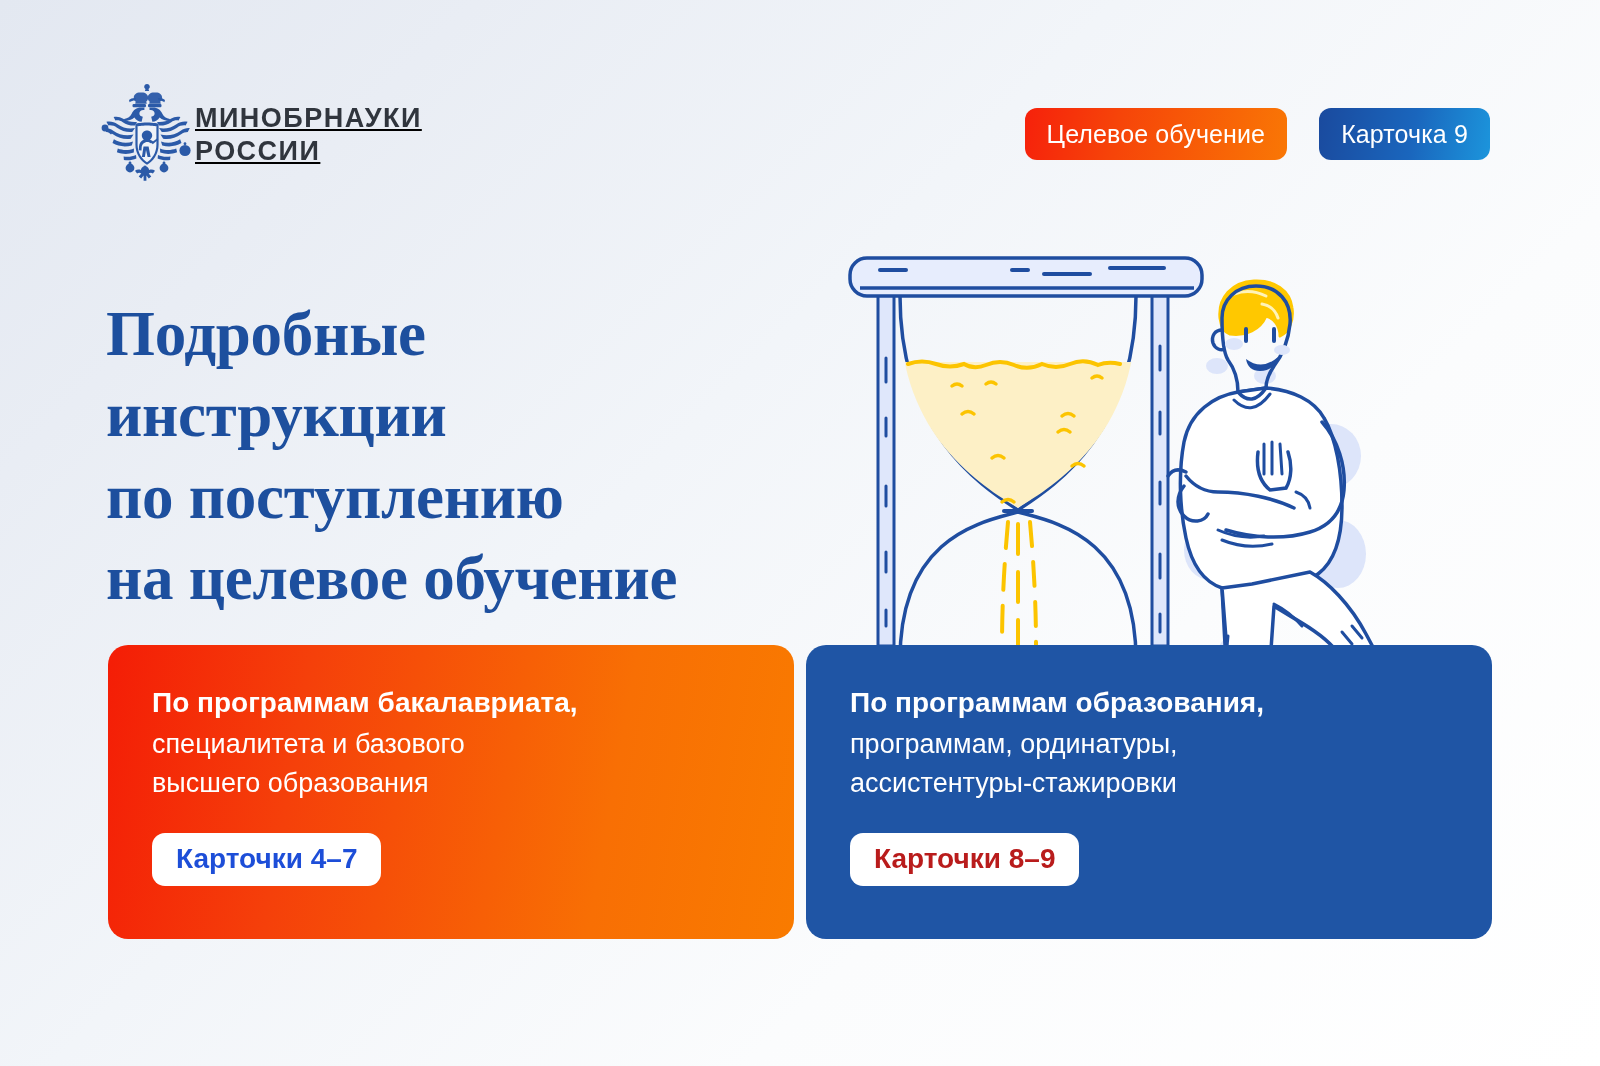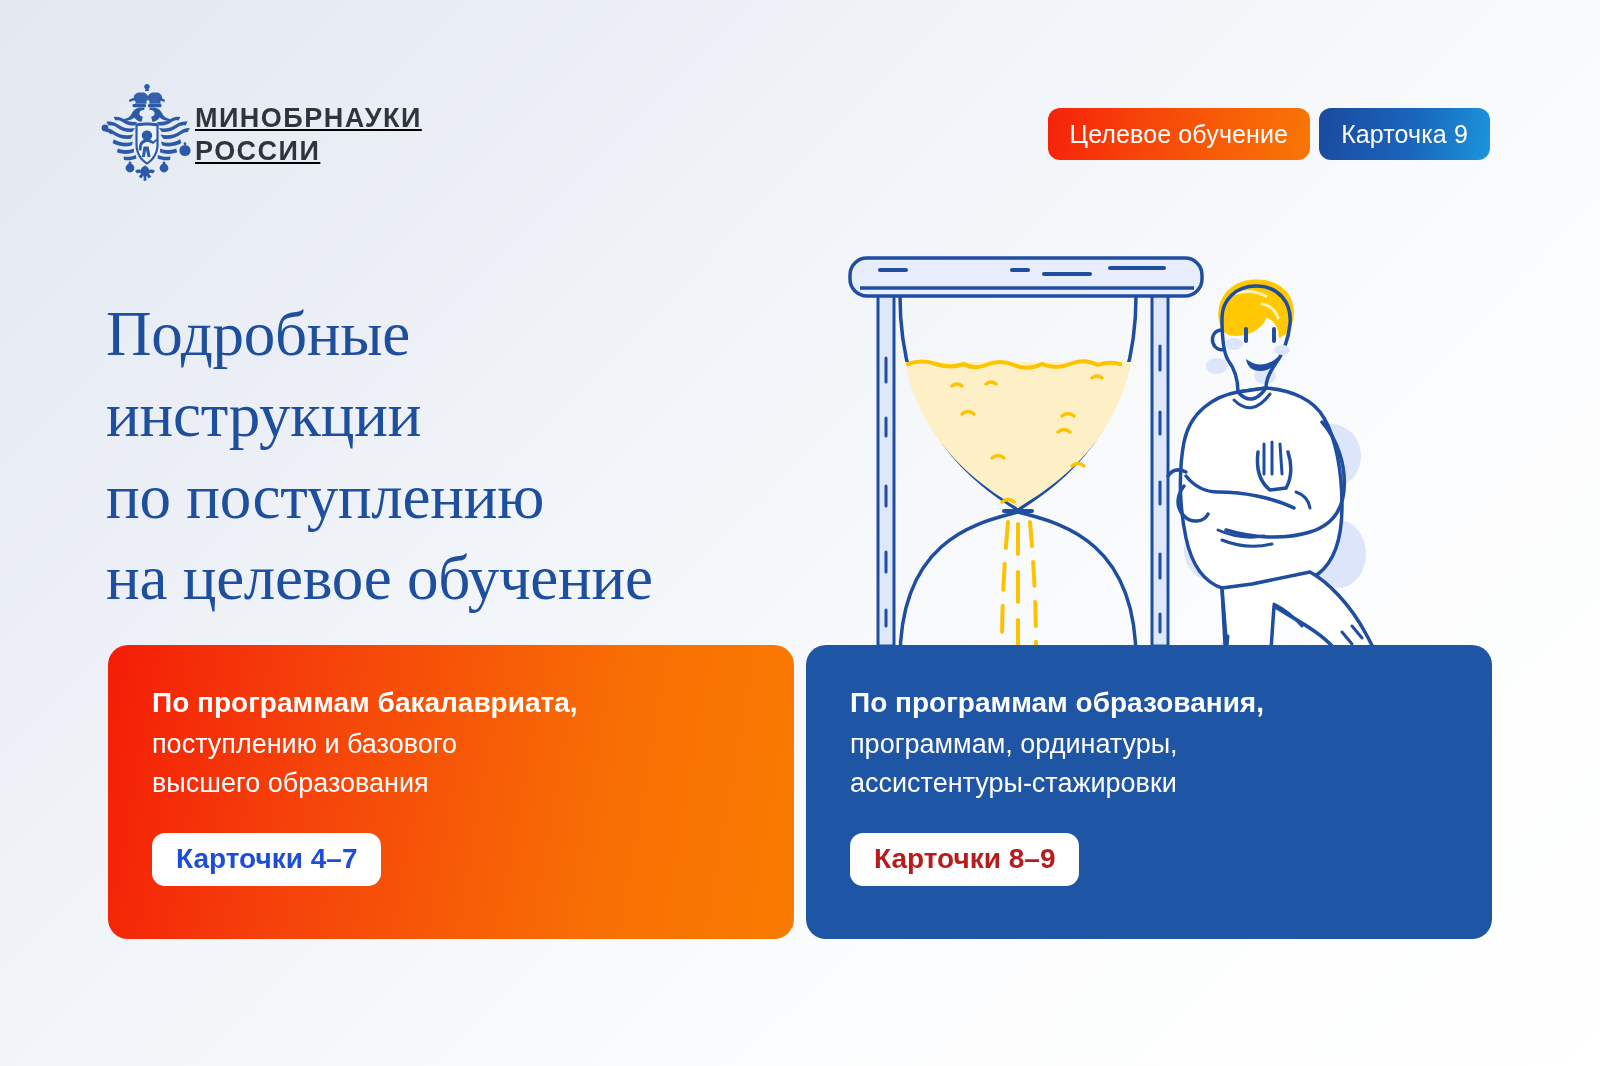--- a/index.html
+++ b/index.html
@@ -42,21 +42,21 @@
     white-space: pre-line;
   }
 
   
   .badges {
     position: absolute;
     right: 110px;
     top: 108px;
     display: flex;
     align-items: flex-end;
-    gap: 9px;
+    gap: 32px;
   }
   .badge {
     border-radius: 12px;
     height: 52px;
     display: flex;
     align-items: center;
     justify-content: center;
     padding: 0 22px;
     color: #ffffff;
     font-size: 25px;
@@ -71,21 +71,21 @@
     background: linear-gradient(100deg, #1a4a9e 0%, #1a66bd 55%, #1c95dc 100%);
   }
 
   
   .headline {
     position: absolute;
     left: 106px;
     top: 252px;
     width: 760px;
     font-family: "Liberation Serif", "DejaVu Serif", serif;
-    font-weight: 400;
+    font-weight: 700;
     font-size: 63px;
     line-height: 1.29;
     letter-spacing: -0.004em;
     color: #1d4f9e;
     white-space: pre-line;
   }
 
   
   .illustration {
     position: absolute;
@@ -342,21 +342,21 @@
         <path d="M520 446 l10 12 M530 440 l10 12" fill="none" stroke="#1f4da0" stroke-width="3" stroke-linecap="round"></path>
         <path d="M406 450 l-2 20" fill="none" stroke="#1f4da0" stroke-width="3" stroke-linecap="round"></path>
       </g>
     </svg>
   </div>
 
   <div class="cards">
 
     <div class="card card-orange">
       <p class="card-title">По программам бакалавриата,</p>
-      <p class="card-sub">поступлению и базового
+      <p class="card-sub">специалитета и базового
 высшего образования</p>
       <div class="pill pill-orange">Карточки 4–7</div>
     </div>
 
     <div class="card card-blue">
       <p class="card-title">По программам образования,</p>
       <p class="card-sub">программам, ординатуры,
 ассистентуры-стажировки</p>
       <div class="pill pill-blue">Карточки 8–9</div>
     </div>

